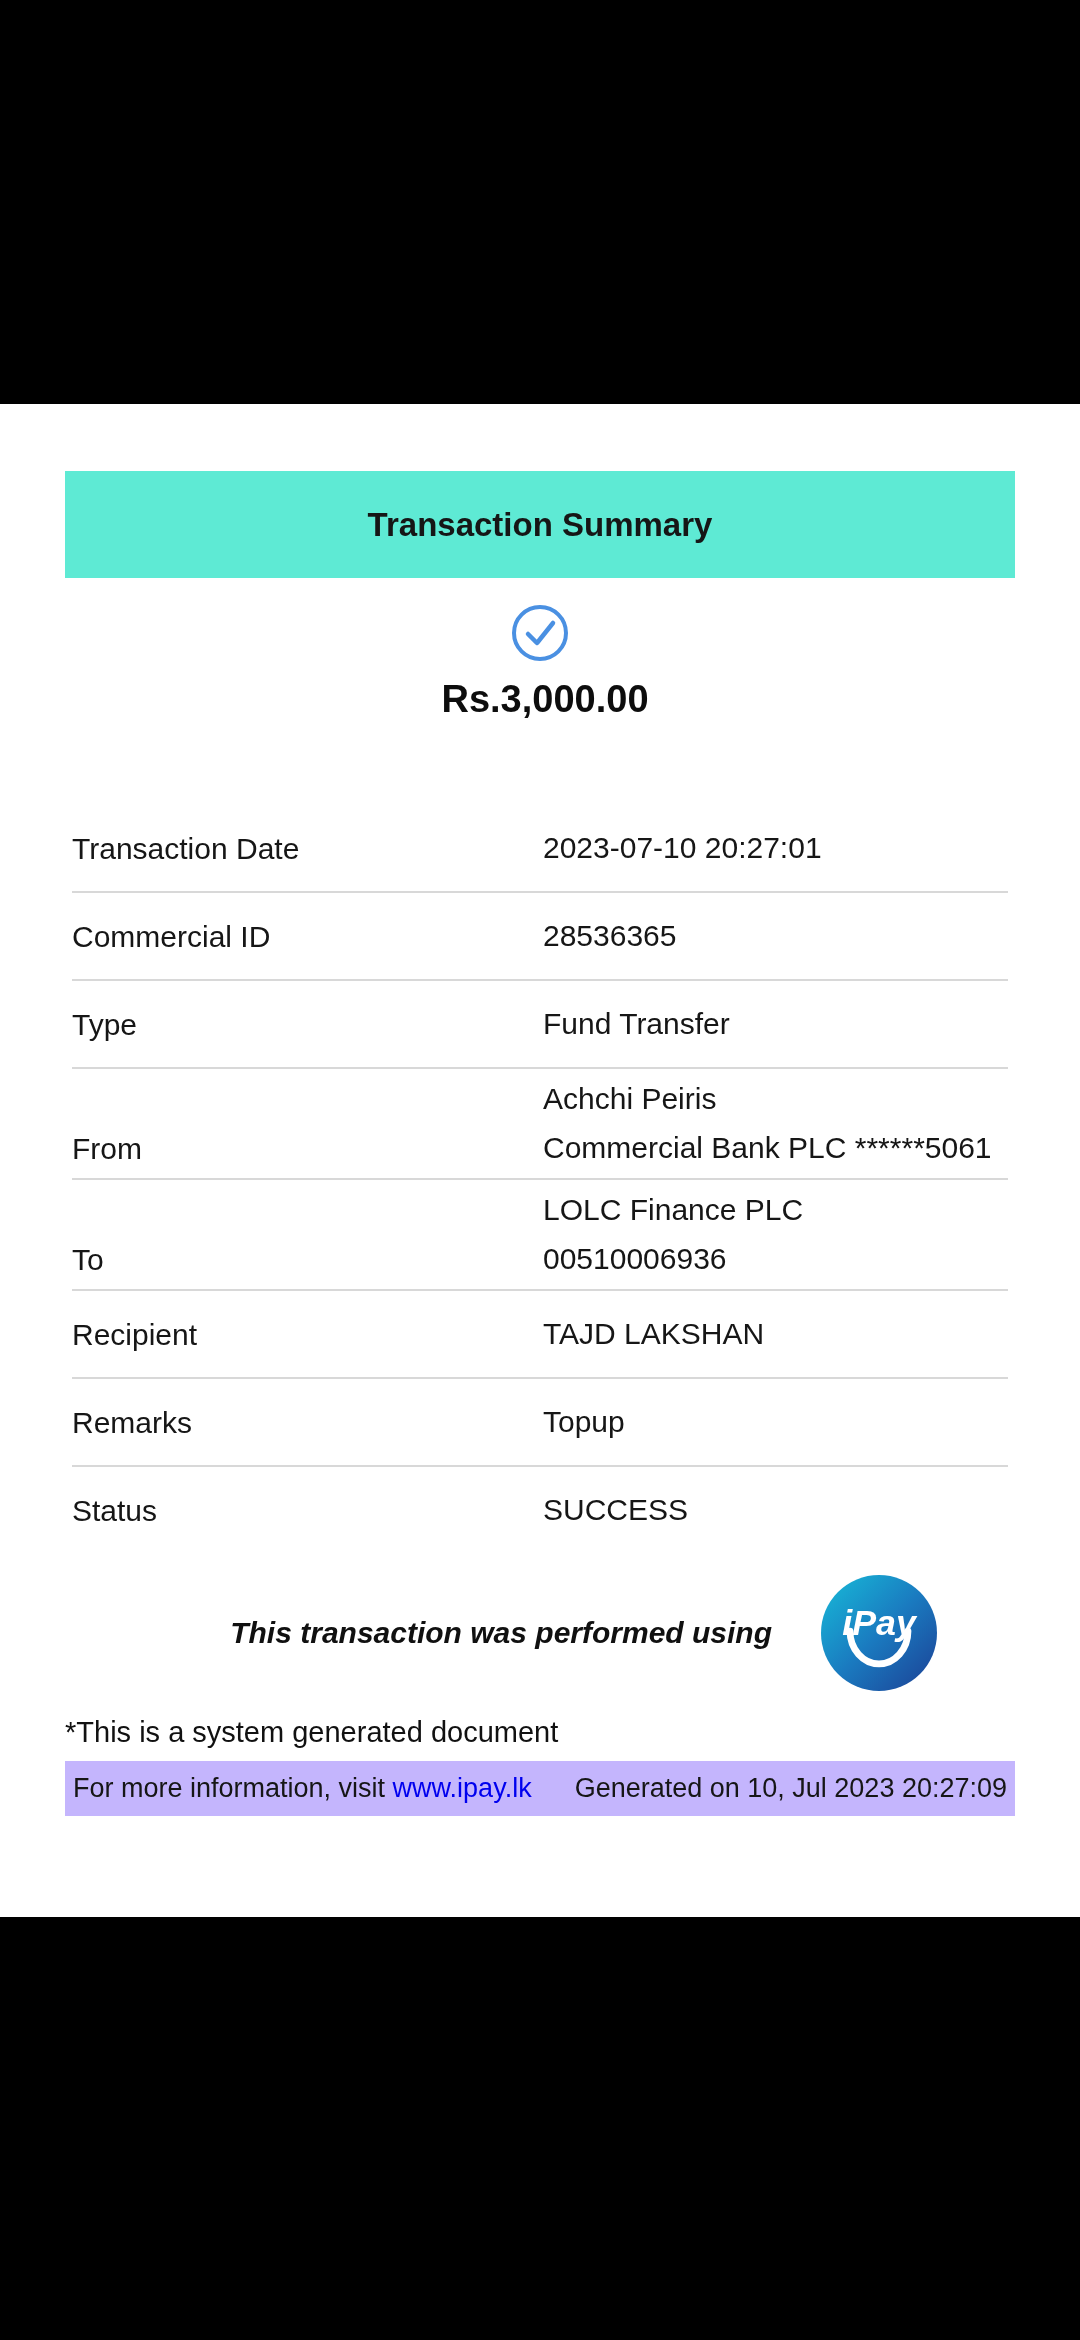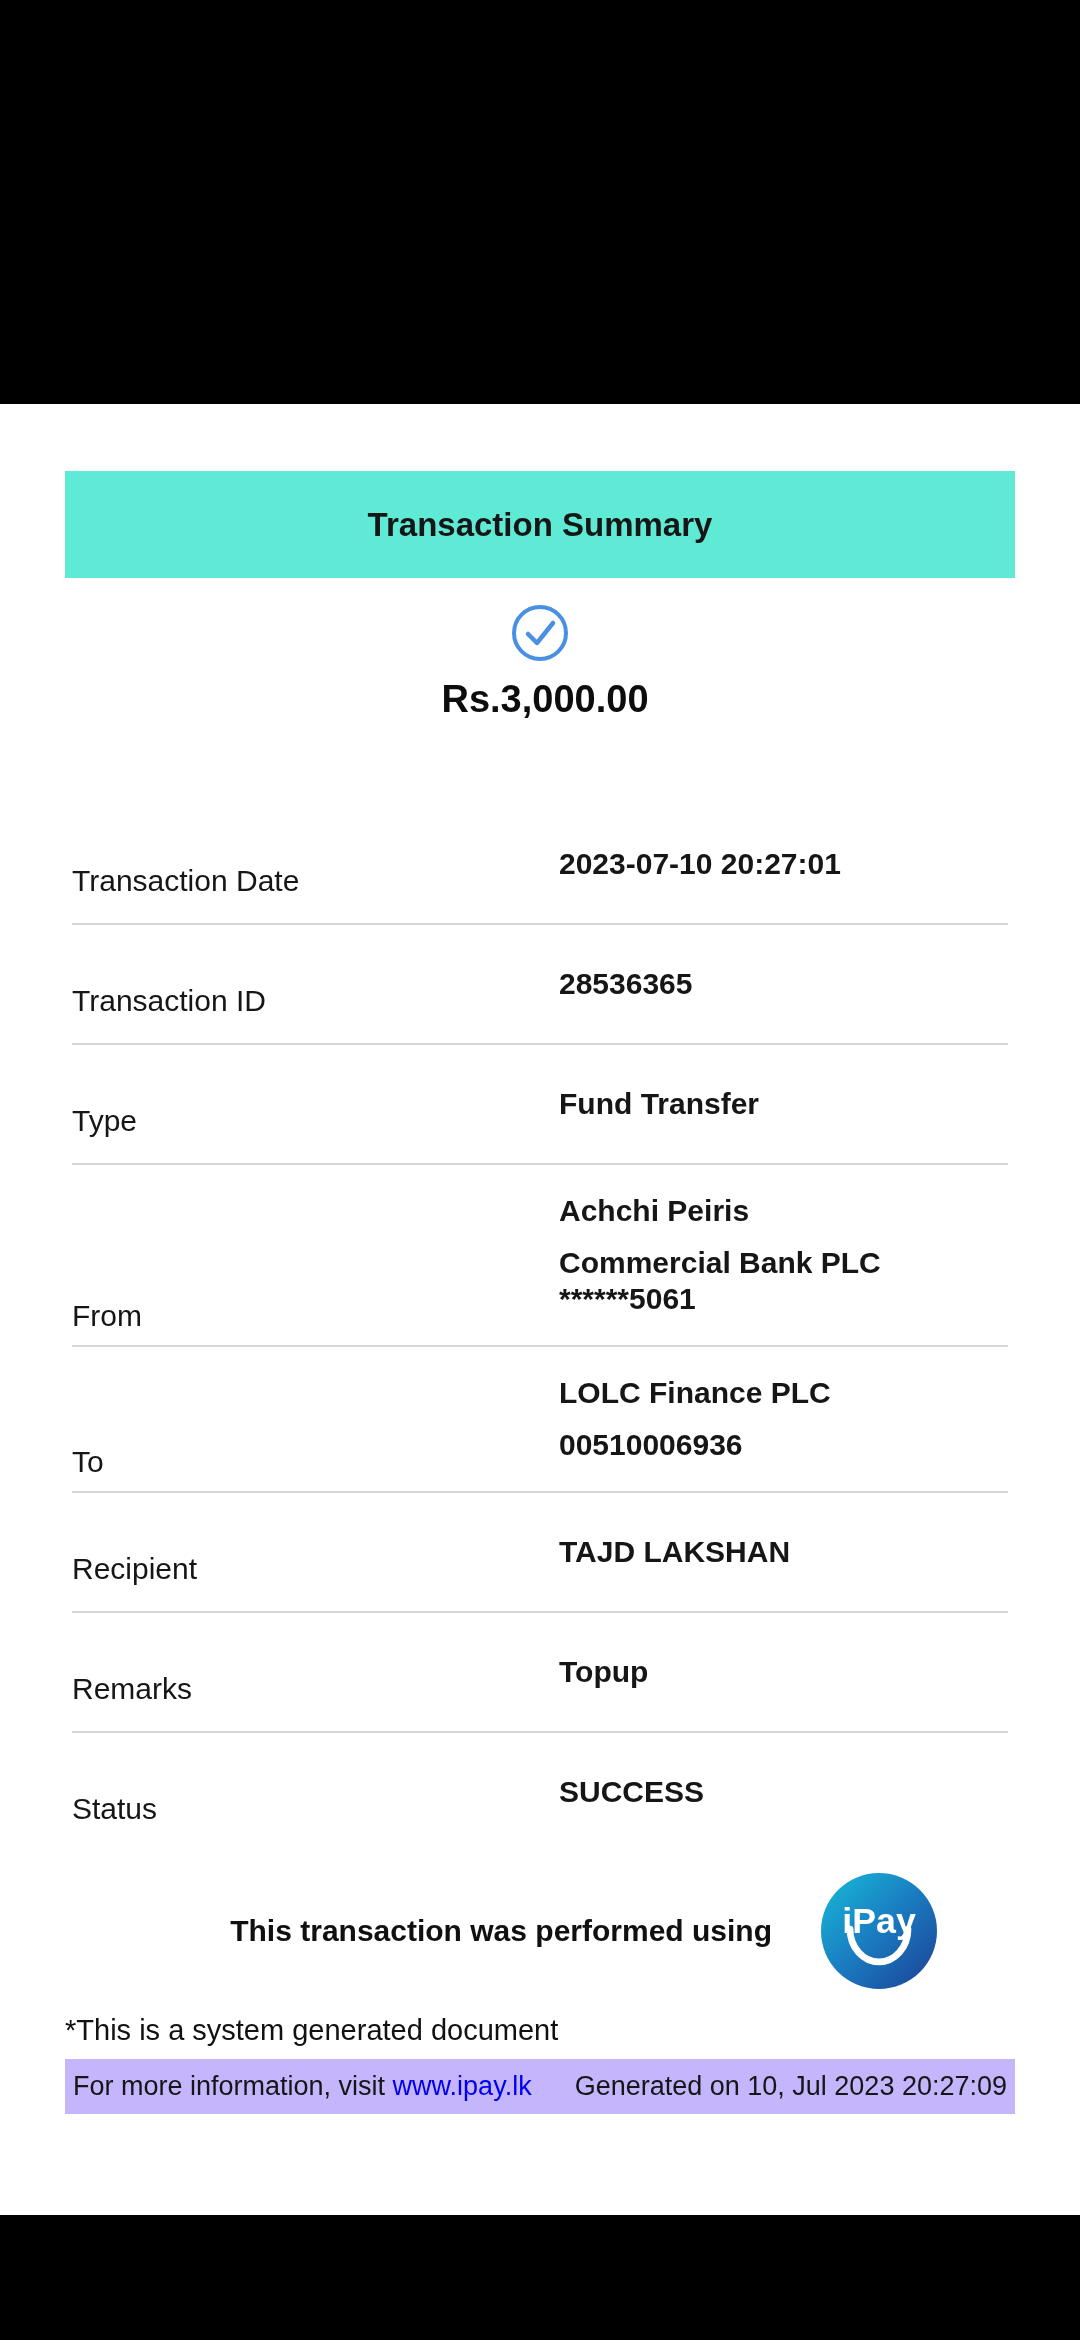--- a/index.html
+++ b/index.html
@@ -65,27 +65,28 @@
     flex: 0 0 471px;
     font-size: 30px;
     color: #161616;
   }
   .row-values {
     flex: 1;
     font-size: 30px;
     line-height: 36px;
     color: #161616;
   }
-  .row-values p { margin: 16px; font-weight: bold; }
+  .row-values p { margin: 0; }
   .row.multi .row-values p + p { margin-top: 13px; }
 
   .performed {
     position: relative;
     height: 120px;
     margin-top: 20px;
+    font-style: italic;
   }
   .performed-text {
     position: absolute;
     right: 308px;
     top: 50%;
     transform: translateY(-50%);
     font-size: 30px;
     font-weight: 700;
     white-space: nowrap;
     color: #101010;
@@ -145,21 +146,21 @@
   <div class="rows">
 
     <div class="row">
       <div class="row-label">Transaction Date</div>
       <div class="row-values">
           <p>2023-07-10 20:27:01</p>
         </div>
     </div>
 
     <div class="row">
-      <div class="row-label">Transaction ID</div>
+      <div class="row-label">Commercial ID</div>
       <div class="row-values">
           <p>28536365</p>
         </div>
     </div>
 
     <div class="row">
       <div class="row-label">Type</div>
       <div class="row-values">
           <p>Fund Transfer</p>
         </div>

